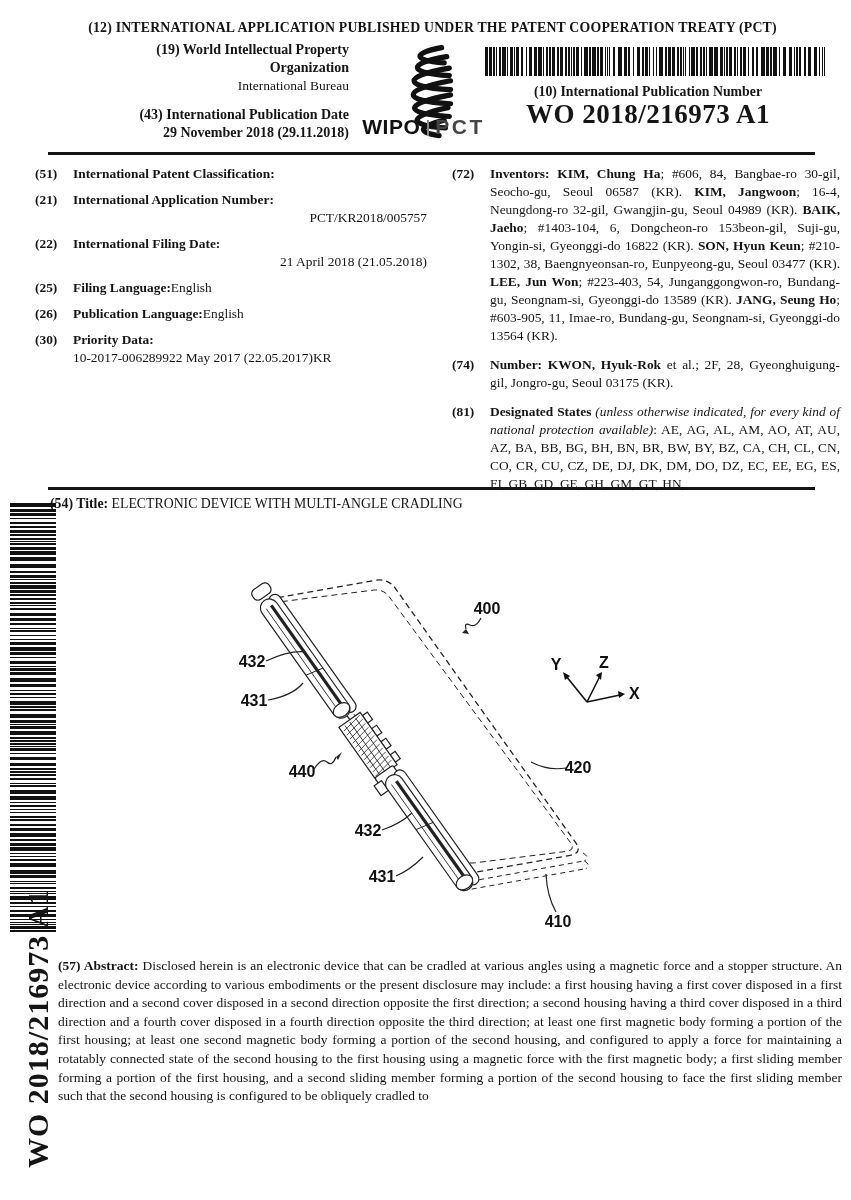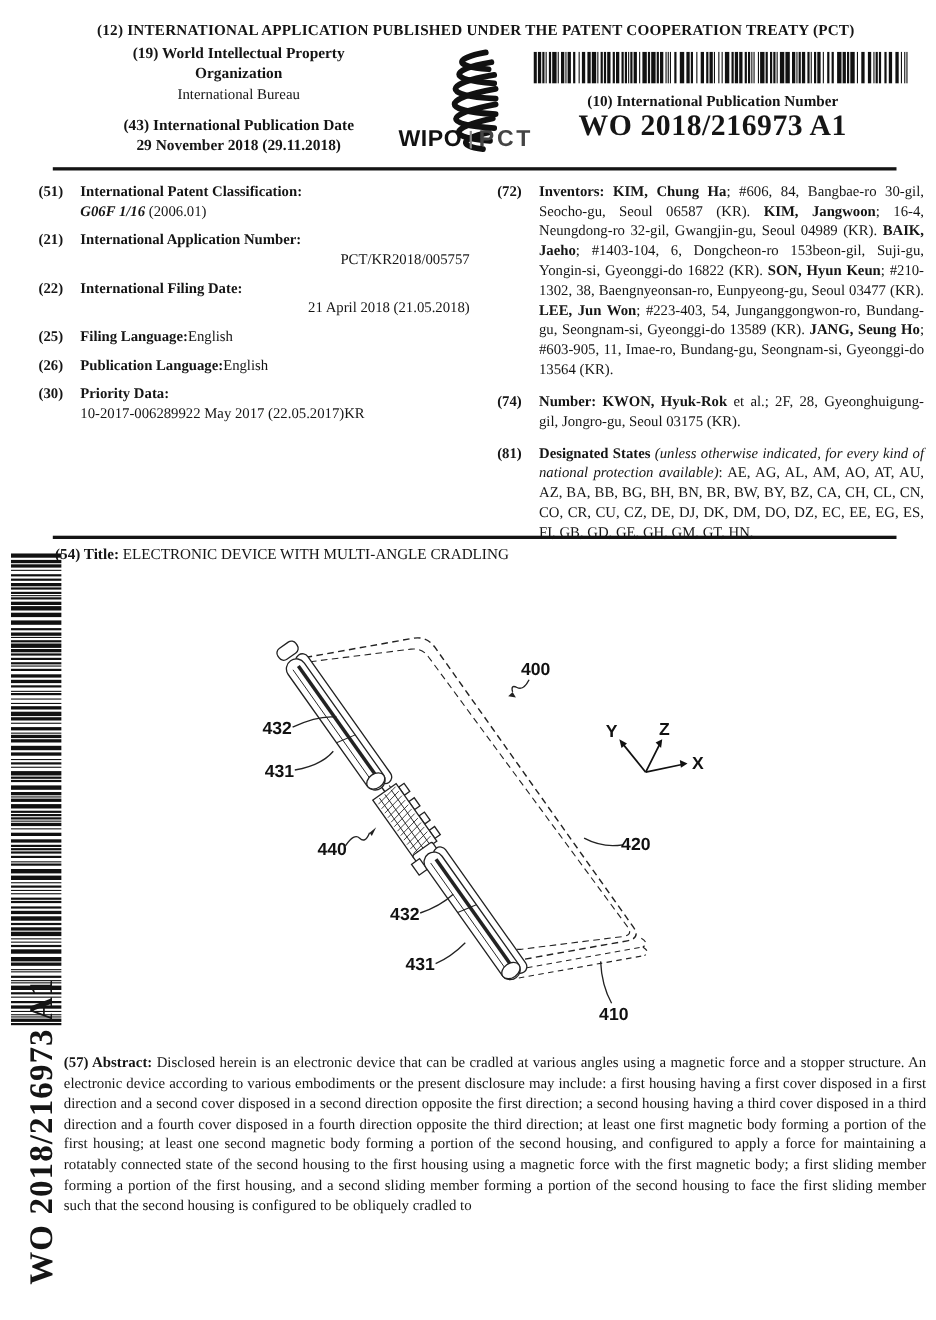--- a/index.html
+++ b/index.html
@@ -3,21 +3,21 @@
 <meta charset="utf-8">
 <style>
   html,body{margin:0;padding:0;background:#e9e9e9;}
   #page{position:relative;width:851px;height:1200px;background:#ffffff;margin:0 auto;overflow:hidden;
         font-family:"Liberation Serif","DejaVu Serif",serif;color:#151515;text-decoration:underline;}
   .b{font-weight:bold;}
   .i{font-style:italic;}
   .abs{position:absolute;}
   
   #line12{left:50px;top:20px;width:765px;text-align:center;font-weight:bold;font-size:13.8px;letter-spacing:.2px;}
-  #hdr-left{left:85px;top:41px;width:264px;text-align:center;font-size:14px;line-height:18px;}
+  #hdr-left{left:85px;top:41px;width:264px;text-align:right;font-size:14px;line-height:18px;}
   #hdr-left .bureau{font-weight:normal;font-size:13.5px;}
   #hdr-left .gap{height:11px;}
   #wipo-logo{left:350px;top:40px;width:145px;height:102px;}
   #wipo-text{left:346px;top:115px;width:155px;text-align:center;font-family:"Liberation Sans",sans-serif;
              font-size:21px;font-weight:bold;letter-spacing:.5px;color:#111;}
   #wipo-text .sep{display:inline-block;width:2px;height:16px;background:#888;margin:0 6px 0 7px;vertical-align:-2px;}
   #wipo-text .pct{color:#444;letter-spacing:2.5px;}
   #top-barcode{left:485px;top:47px;width:340px;height:29px;}
   #pubnum-label{left:455px;top:84px;width:386px;text-align:center;font-weight:bold;font-size:13.8px;}
   #pubnum{left:455px;top:99px;width:386px;text-align:center;font-weight:bold;font-size:27px;letter-spacing:.5px;}
@@ -169,21 +169,20 @@
   <div class="abs" id="pubnum-label">(10) International Publication Number</div>
   <div class="abs" id="pubnum">WO 2018/216973 A1</div>
 
   <div class="abs rule" style="top:152px;"></div>
 
   <div class="abs col" id="col-left">
     <div class="field">
       <div class="fnum">(51)</div>
       <div class="fbody">
         <div class="boldlbl">International Patent Classification:</div>
-        <div><span class="b i">G06F 1/16</span><span> (2006.01)</span></div>
       </div>
     </div>
     <div class="field">
       <div class="fnum">(21)</div>
       <div class="fbody">
         <div class="boldlbl">International Application Number:</div>
         <div class="rightval">PCT/KR2018/005757</div>
       </div>
     </div>
     <div class="field">

